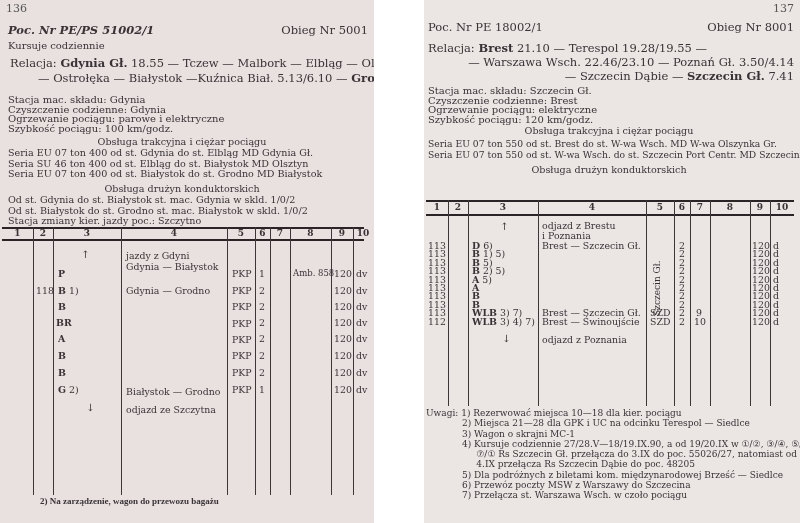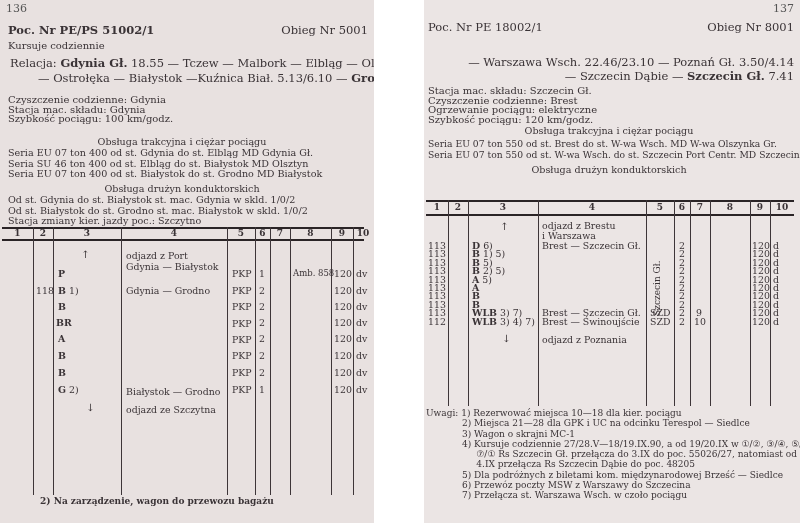--- a/index.html
+++ b/index.html
@@ -41,36 +41,37 @@
   }
   .arrow { position:absolute; font-size:10px; }
 </style>
 </head>
 <body>
 
 <div class="page page-left">
   <div class="pgnum">136</div>
 
   <div class="hdr" style="left:8px; top:23px;">
-    <span style="font-weight:bold;">Poc. Nr PE/PS 51002/1</span>
+    <span style="font-weight:bold;font-style:italic;">Poc. Nr PE/PS 51002/1</span>
   </div>
   <div class="hdr" style="right:6px; top:23px;">Obieg Nr 5001</div>
   <div class="small" style="left:8px; top:41px;">Kursuje codziennie</div>
 
   <div class="rel" style="left:10px; top:56px;">
     <span>Relacja:</span>
     <b>Gdynia Gł.</b><span> 18.55 — Tczew — Malbork — Elbląg — Olsztyn —</span>
   </div>
   <div class="rel" style="left:38px; top:71px;">
     <span>— Ostrołęka — Białystok —Kuźnica Biał. 5.13/6.10 — </span><b>Grodno</b>
   </div>
 
   <div class="small" style="left:8px; top:95px;">
+    <div>Stacja mac. składu: Gdynia</div>
     <div>Czyszczenie codzienne: Gdynia</div>
-    <div>Stacja mac. składu: Gdynia</div>
+    <div>Ogrzewanie pociągu: parowe i elektryczne</div>
     <div>Szybkość pociągu: 100 km/godz.</div>
   </div>
 
   <div class="centered" style="left:0; width:364px; top:136px;">Obsługa trakcyjna i ciężar pociągu</div>
   <div class="mid" style="left:8px; top:148px;">
     <div>Seria EU 07 ton 400 od st. Gdynia do st. Elbląg MD Gdynia Gł.</div>
     <div>Seria SU 46 ton 400 od st. Elbląg do st. Białystok MD Olsztyn</div>
     <div>Seria EU 07 ton 400 od st. Białystok do st. Grodno MD Białystok</div>
   </div>
 
@@ -100,21 +101,21 @@
     <div class="colhdr" style="left:51px; width:68px; top:1px;">3</div>
     <div class="colhdr" style="left:119px; width:106px; top:1px;">4</div>
     <div class="colhdr" style="left:225px; width:28px; top:1px;">5</div>
     <div class="colhdr" style="left:253px; width:15px; top:1px;">6</div>
     <div class="colhdr" style="left:268px; width:20px; top:1px;">7</div>
     <div class="colhdr" style="left:288px; width:41px; top:1px;">8</div>
     <div class="colhdr" style="left:329px; width:22px; top:1px;">9</div>
     <div class="colhdr" style="left:351px; width:20px; top:1px;">10</div>
 
     <div class="arrow" style="left:79px; top:22px;">↑</div>
-    <div class="cell" style="left:124px; top:23px;">odjazd z Port</div>
+    <div class="cell" style="left:124px; top:23px;">jazdy z Gdyni</div>
 
     <div>
       <div class="cell" style="left:56px; top:41px;"><b>P</b></div>
       <div class="cell" style="left:124px; top:34px;">Gdynia — Białystok</div>
       <div class="cell" style="left:230px; top:41px;">PKP</div>
       <div class="cell" style="left:257px; top:41px;">1</div>
       <div class="cell" style="left:291px; top:41px; font-size:8.5px;">Amb. 858</div>
       <div class="cell" style="left:332px; top:41px;">120</div>
       <div class="cell" style="left:354px; top:41px;">dv</div>
     </div>
@@ -169,30 +170,34 @@
       <div class="cell" style="left:257px; top:157px;">1</div>
       <div class="cell" style="left:332px; top:157px;">120</div>
       <div class="cell" style="left:354px; top:157px;">dv</div>
     </div>
 
     <div class="arrow" style="left:84px; top:175px;">↓</div>
     <div class="cell" style="left:124px; top:177px;">odjazd ze Szczytna</div>
   </div>
 
   <div class="notes" style="left:6px; top:496px;">
-    <div style="padding-left:34px;"><b>2)  Na zarządzenie, wagon do przewozu bagażu</b></div>
+    <div style="padding-left:34px;font-family:Liberation Serif, serif;"><b>2)  Na zarządzenie, wagon do przewozu bagażu</b></div>
   </div>
 </div>
 
 <div class="page page-right">
   <div class="pgnum">137</div>
 
   <div class="hdr" style="left:4px; top:20px;">Poc. Nr PE 18002/1</div>
   <div class="hdr" style="right:6px; top:20px;">Obieg Nr 8001</div>
 
+  <div class="rel" style="left:4px; top:41px;">
+    <span>Relacja:</span>
+    <b>Brest</b><span> 21.10 — Terespol 19.28/19.55 —</span>
+  </div>
   <div class="rel" style="right:6px; top:55px;">— Warszawa Wsch. 22.46/23.10 — Poznań Gł. 3.50/4.14</div>
   <div class="rel" style="right:6px; top:69px;">
     <span>— Szczecin Dąbie — </span><b>Szczecin Gł.</b><span> 7.41</span>
   </div>
 
   <div class="small" style="left:4px; top:86px;">
     <div>Stacja mac. składu: Szczecin Gł.</div>
     <div>Czyszczenie codzienne: Brest</div>
     <div>Ogrzewanie pociągu: elektryczne</div>
     <div>Szybkość pociągu: 120 km/godz.</div>
@@ -226,21 +231,21 @@
     <div class="colhdr" style="left:220px; width:28px; top:2px;">5</div>
     <div class="colhdr" style="left:248px; width:16px; top:2px;">6</div>
     <div class="colhdr" style="left:264px; width:20px; top:2px;">7</div>
     <div class="colhdr" style="left:284px; width:40px; top:2px;">8</div>
     <div class="colhdr" style="left:324px; width:20px; top:2px;">9</div>
     <div class="colhdr" style="left:344px; width:24px; top:2px;">10</div>
 
     <div class="arrow" style="left:74px; top:21px;">↑</div>
     <div class="cell" style="left:116px; top:21px; line-height:10px;">
       <div>odjazd z Brestu</div>
-      <div>i Warszawa</div>
+      <div>i Poznania</div>
     </div>
 
     <div class="vert" style="left:226px; top:116px;">Szczecin Gł.</div>
 
     <div id="rtrows" style="position:absolute; left:0; top:40px; width:368px; font-size:9px; line-height:8.4px;">
 
       <div style="position:relative; height:8.4px;">
         <span class="cell cell-r" style="left:0; width:20px;">113</span>
         <span class="cell" style="left:46px;"><b>D</b> <span>6)</span></span>
         <span class="cell" style="left:116px;">Brest — Szczecin Gł.</span>

